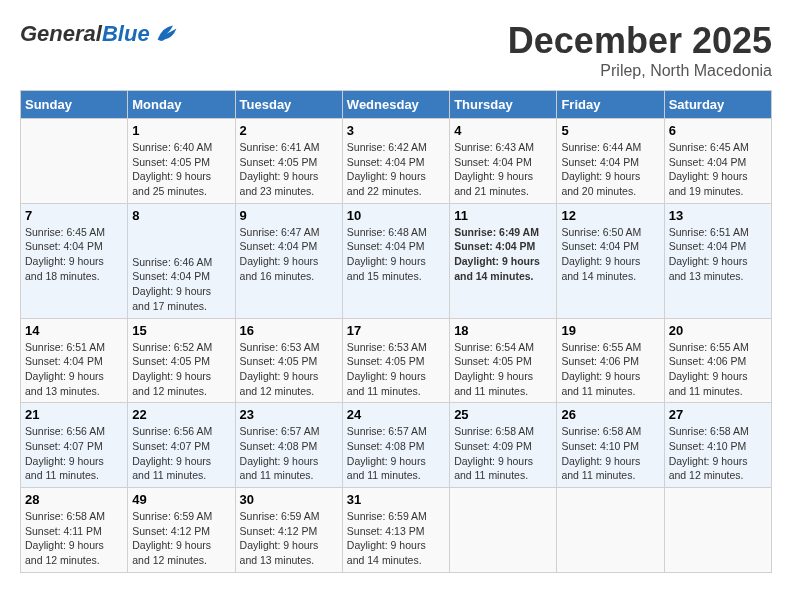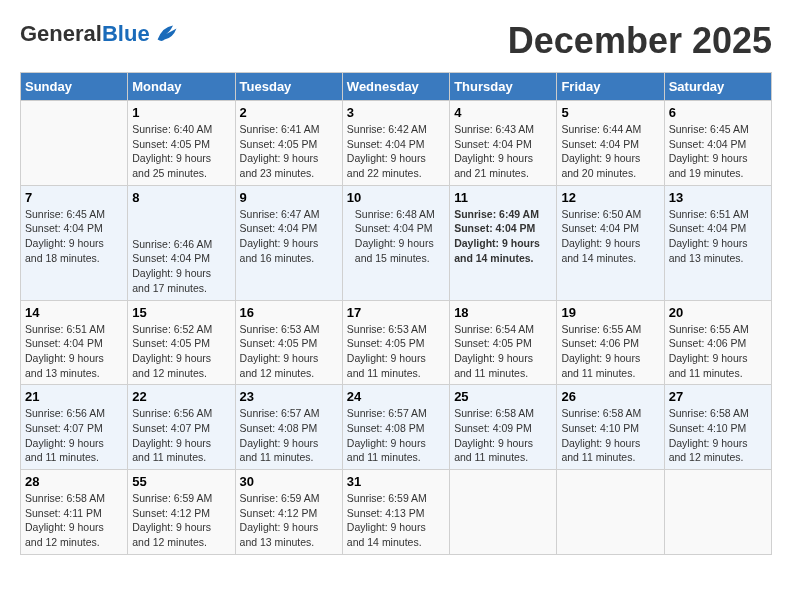--- a/index.html
+++ b/index.html
@@ -87,32 +87,33 @@
     .empty-cell {
       background-color: #f9f9f9;
     }
   </style>
 </head>
 <body>
 
 <div class="header-area">
   <div class="logo">
     <div>
-      <div style="display:flex;align-items:center;">
+      <div style="display:flex;align-items:center;font-style:italic;">
         <div class="logo-text">
           <span class="logo-general">General</span><span class="logo-blue">Blue</span>
         </div>
         <svg class="logo-bird" viewBox="0 0 40 40">
           <path d="M8 28 Q15 10 30 8 Q25 18 20 20 Q28 16 35 12 Q30 25 18 28 Q14 32 8 28Z" fill="#1a6bba"></path>
         </svg>
       </div>
     </div>
   </div>
   <div class="title-area">
     <div class="month-title">December 2025</div>
+    <div class="location">Prilep, North Macedonia</div>
   </div>
 </div>
 
 <table>
   <thead>
     <tr>
     <th>Sunday</th>
         <th>Monday</th>
         <th>Tuesday</th>
         <th>Wednesday</th>
@@ -184,21 +185,21 @@
         </td>
         <td>
           <span class="day-number">9</span>
           <div class="day-info" style="white-space: pre-line;">Sunrise: 6:47 AM
 Sunset: 4:04 PM
 Daylight: 9 hours
 and 16 minutes.</div>
         </td>
         <td>
           <span class="day-number">10</span>
-          <div class="day-info" style="white-space: pre-line; margin-left: 8px;">Sunrise: 6:48 AM
+          <div class="day-info" style="white-space: pre-line;">Sunrise: 6:48 AM
 Sunset: 4:04 PM
 Daylight: 9 hours
 and 15 minutes.</div>
         </td>
         <td>
           <span class="day-number">11</span>
           <div class="day-info" style="white-space: pre-line; font-weight: bold;">Sunrise: 6:49 AM
 Sunset: 4:04 PM
 Daylight: 9 hours
 and 14 minutes.</div>
@@ -322,21 +323,21 @@
       </tr>
       <tr>
         <td>
           <span class="day-number">28</span>
           <div class="day-info" style="white-space: pre-line;">Sunrise: 6:58 AM
 Sunset: 4:11 PM
 Daylight: 9 hours
 and 12 minutes.</div>
         </td>
         <td>
-          <span class="day-number">55</span>
+          <span class="day-number">49</span>
           <div class="day-info" style="white-space: pre-line;">Sunrise: 6:59 AM
 Sunset: 4:12 PM
 Daylight: 9 hours
 and 12 minutes.</div>
         </td>
         <td>
           <span class="day-number">30</span>
           <div class="day-info" style="white-space: pre-line;">Sunrise: 6:59 AM
 Sunset: 4:12 PM
 Daylight: 9 hours

